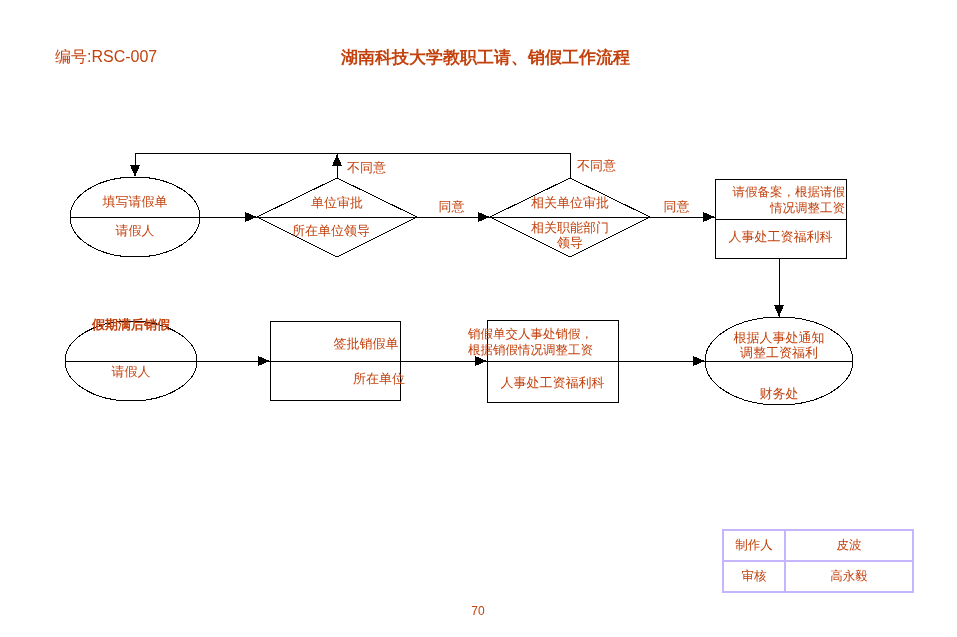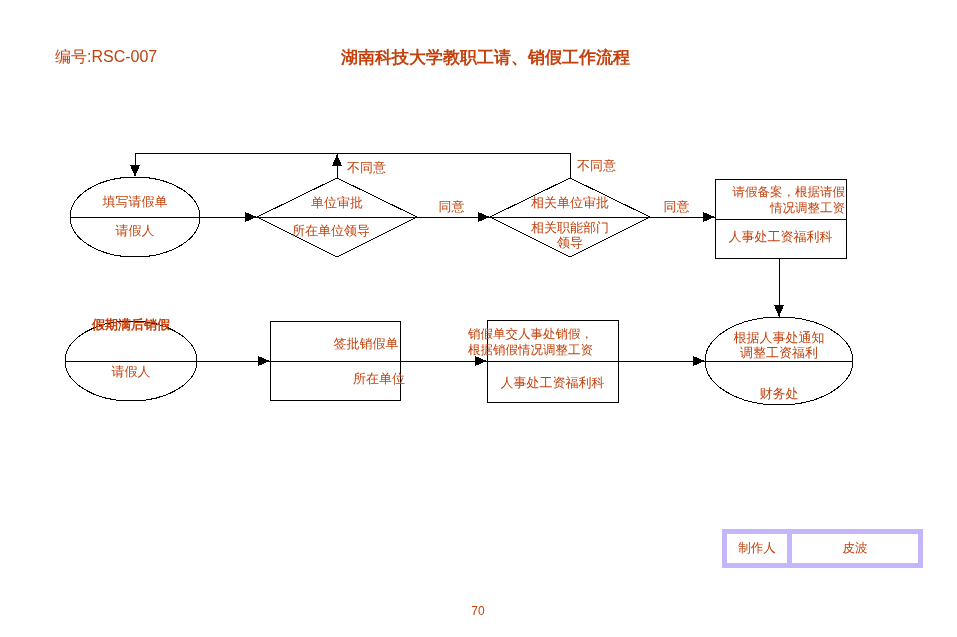--- a/index.html
+++ b/index.html
@@ -8,21 +8,21 @@
   .doc-number{position:absolute;left:55px;top:47px;font-size:16px;}
   .doc-title{position:absolute;left:14px;top:46px;width:943px;text-align:center;
              font-size:17px;font-weight:bold;}
   svg.canvas{position:absolute;left:0;top:0;}
   .lbl{position:absolute;font-size:13px;line-height:15px;text-align:center;
        white-space:pre-line;}
   .sm{font-size:12.5px;line-height:16px;text-align:right;}
   .edge{font-size:13px;}
   .sign-table{position:absolute;left:722px;top:529px;border-collapse:collapse;
               font-size:12.5px;}
-  .sign-table td{border:5px solid #c4b5fd;text-align:center;padding:0;vertical-align:middle;}
+  .sign-table td{border:2px solid #c4b5fd;text-align:center;padding:0;vertical-align:middle;}
   .sign-table td.lab{width:60px;height:29px;}
   .sign-table td.val{width:126px;margin-left:43px;}
   .page-number{position:absolute;left:438px;top:604px;width:80px;text-align:center;
                font-size:12px;}
 </style>
 </head>
 <body>
 
 <div class="page">
 
@@ -95,18 +95,22 @@
   <div class="lbl" style="left:705px;top:330px;width:148px;">根据人事处通知
 调整工资福利</div>
   <div class="lbl" style="left:705px;top:370px;width:148px;margin-top:16px;">财务处</div>
 
   <table class="sign-table">
     <tbody>
         <tr>
       <td class="lab">制作人</td>
       <td class="val">皮波</td>
     </tr>
+    <tr>
+      <td class="lab">审核</td>
+      <td class="val">高永毅</td>
+    </tr>
   </tbody>
     </table>
 
   <div class="page-number">70</div>
 
 </div>
 
 </body></html>

